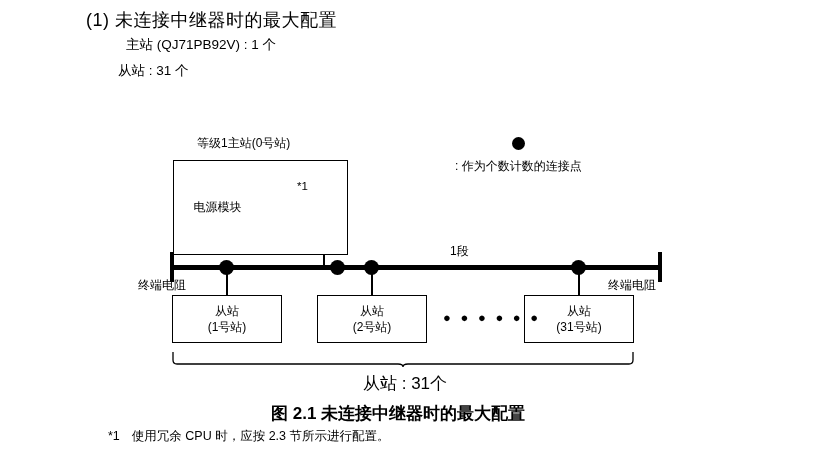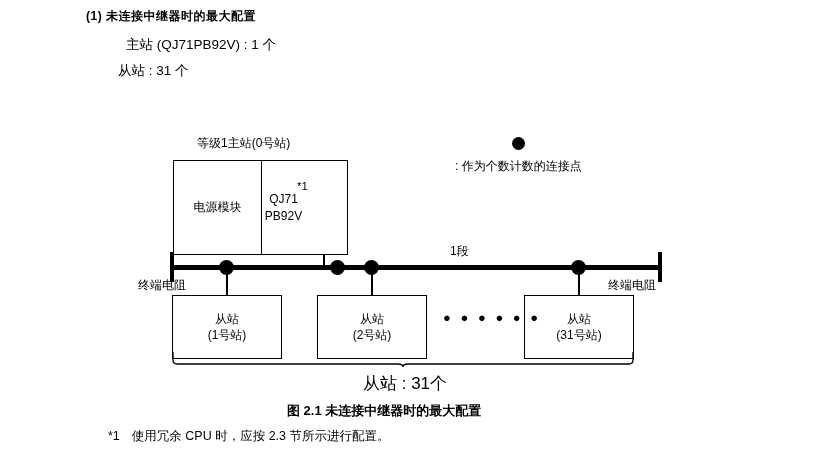--- a/index.html
+++ b/index.html
@@ -13,22 +13,22 @@
     position: relative;
     font-family: "Liberation Sans", sans-serif;
     color: #000000;
     overflow: hidden;
   }
   .abs { position: absolute; }
 
   
   #heading {
     left: 86px; top: 8px;
-    font-size: 12px;
-    font-weight: bold;
+    font-size: 18px;
+    font-weight: normal;
     letter-spacing: 0.5px;
     white-space: nowrap;
   }
   #spec-master {
     left: 126px; top: 36px;
     font-size: 13.5px;
     white-space: nowrap;
   }
   #spec-slave {
     left: 118px; top: 62px;
@@ -145,21 +145,21 @@
     width: 1.5px; height: 28px;
     background: #000;
     top: 267px;
   }
   #drop-1 { left: 226px; }
   #drop-2 { left: 371px; }
   #drop-3 { left: 578px; }
 
   
   .slave-box {
-    height: 64px;
+    height: 48px;
     border: 1.5px solid #000;
     box-sizing: border-box;
     display: flex;
     flex-direction: column;
     align-items: center;
     justify-content: center;
     font-size: 12px;
     line-height: 1.35;
     top: 295px;
   }
@@ -182,22 +182,22 @@
   #brace svg { display: block; }
 
   #label-total-slaves {
     left: 363px; top: 372px;
     font-size: 17px;
     white-space: nowrap;
   }
 
   
   #figure-caption {
-    left: 287px; top: 402px;
-    font-size: 13px;
+    left: 271px; top: 402px;
+    font-size: 17px;
     font-weight: bold;
     white-space: nowrap;
   }
   #footnote {
     left: 108px; top: 428px;
     font-size: 12.5px;
     white-space: nowrap;
   }
   #footnote .mark { margin-right: 12px; }
 </style>
@@ -210,26 +210,20 @@
 
 <div class="abs" id="label-master-station">等级1主站(0号站)</div>
 
 <div class="abs" id="legend">
   <span class="dot"></span>
   <span>: 作为个数计数的连接点</span>
 </div>
 
 <div class="abs" id="master-box">
   <div class="cell" id="cell-power">电源模块</div>
-  <div class="cell" id="cell-pb92v">
-    <span>
-      <span>QJ71</span><br>
-      <span>PB92V</span>
-    </span>
-  </div>
 </div>
 <div class="abs" id="asterisk-1">*1</div>
 <div class="abs" id="master-drop"></div>
 
 <div class="abs" id="bus-line"></div>
 <div class="abs" id="term-left-cap"></div>
 <div class="abs" id="term-right-cap"></div>
 <div class="abs" id="label-term-left">终端电阻</div>
 <div class="abs" id="label-term-right">终端电阻</div>
 <div class="abs" id="label-segment">1段</div>

